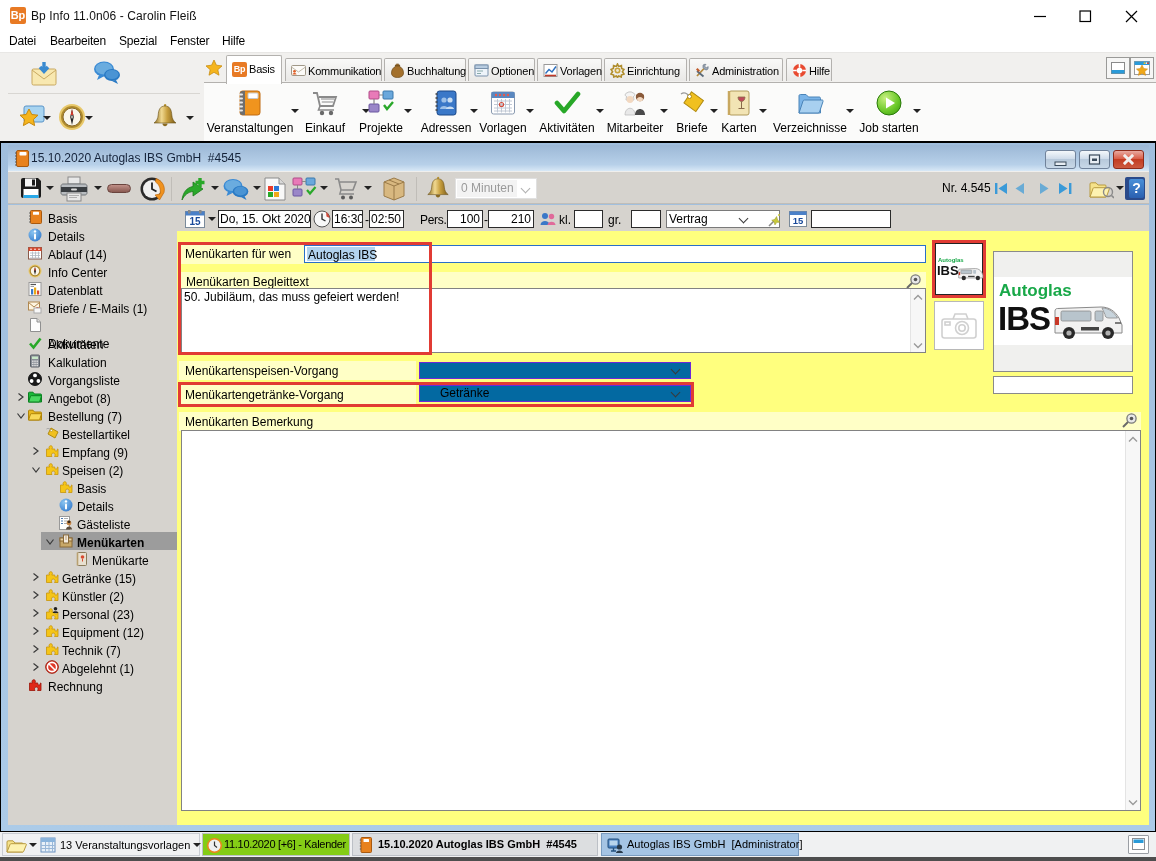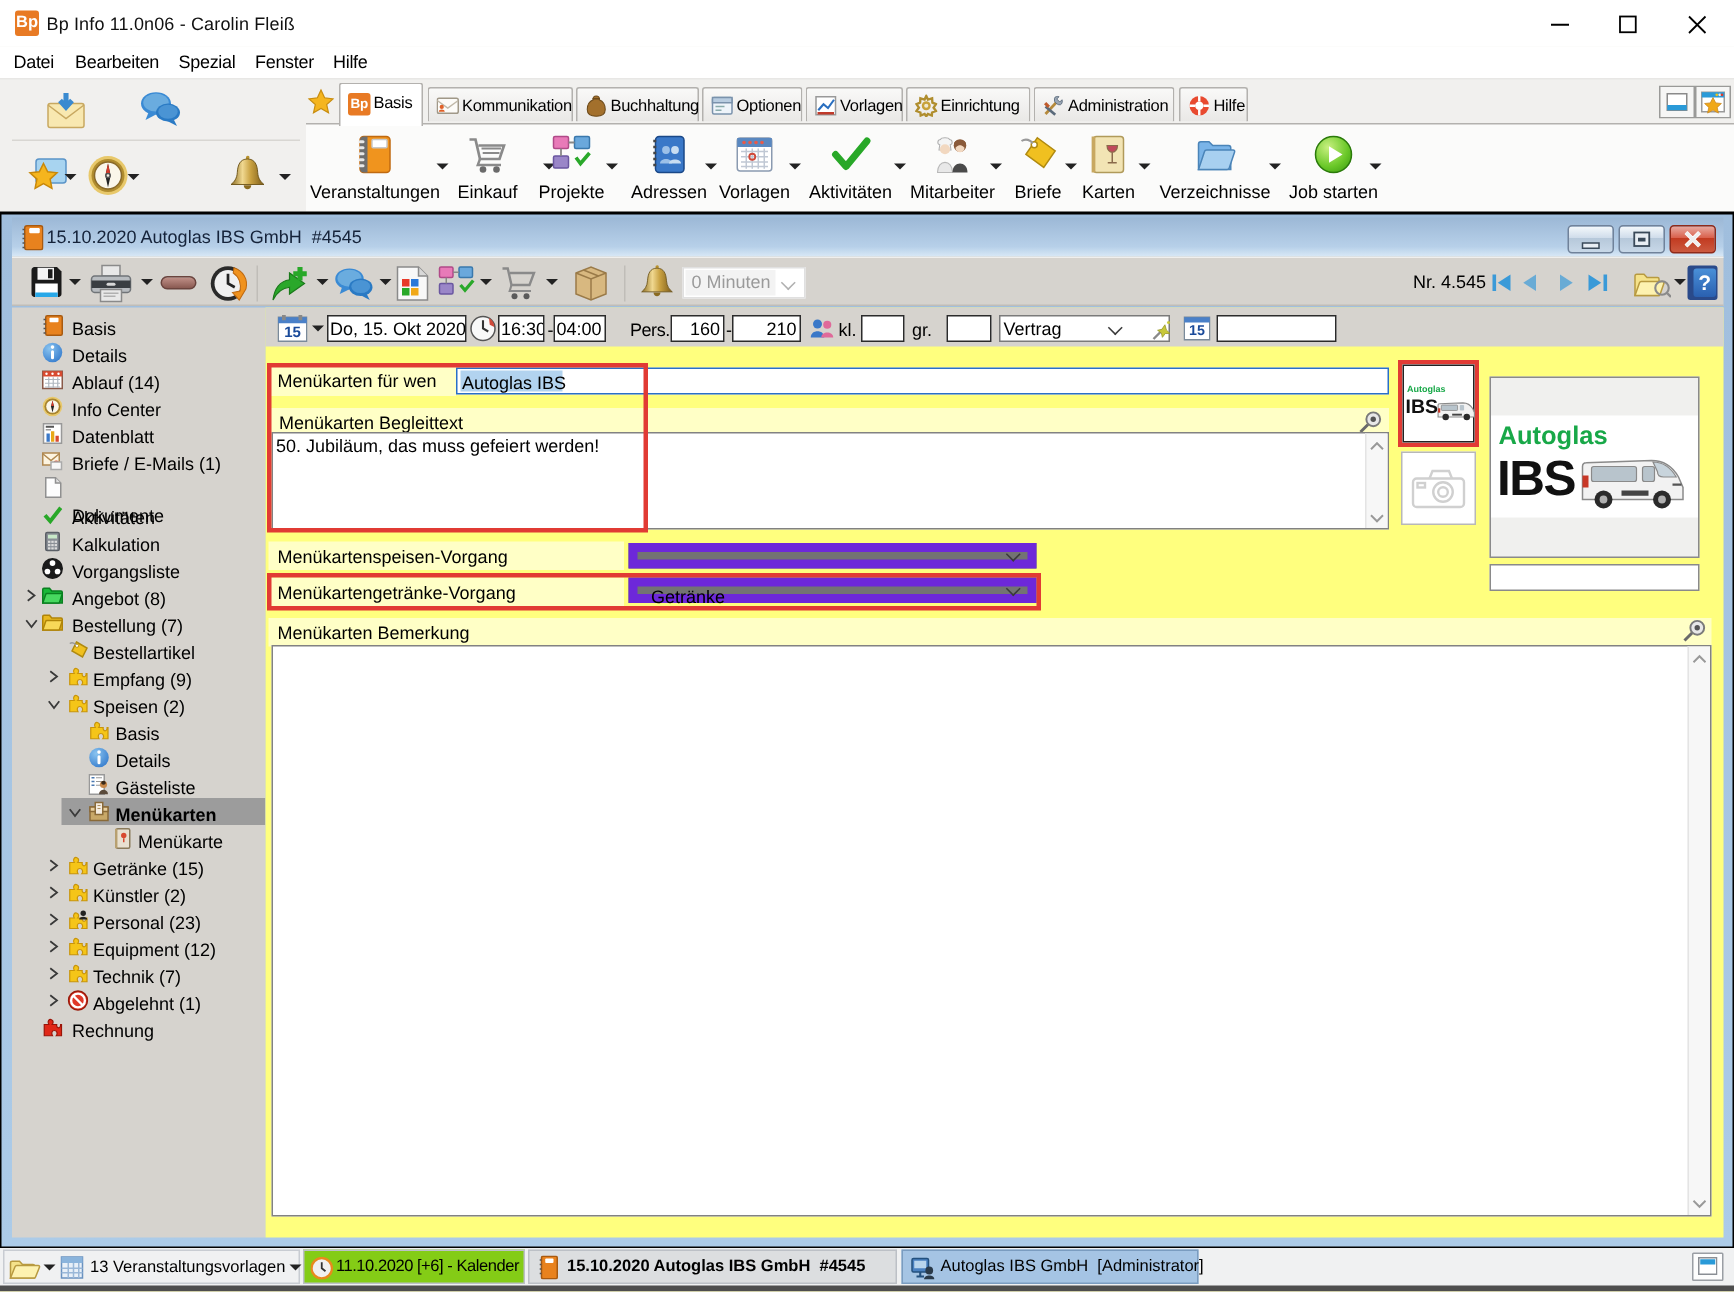--- a/index.html
+++ b/index.html
@@ -37,21 +37,21 @@
 #mditools { position:absolute; left:7px; top:28px; width:1141px; height:33px; background:#d6d3ce; border-top:1px solid #f0efed; border-bottom:1px solid #c0bdb8; }
 
 #sidebar { position:absolute; left:7px; top:62px; width:169px; height:620px; background:#d6d3ce; overflow:hidden; }
 .trow { position:absolute; height:18px; line-height:18px; font-size:12px; white-space:nowrap; }
 .tic { position:absolute; width:14px; height:14px; top:2px; }
 
 #mainarea { position:absolute; left:176px; top:62px; width:972px; height:620px; background:#ffff7e; }
 #headrow { position:absolute; left:0; top:0; width:972px; height:26px; background:#d6d3ce; }
 .field { position:absolute; background:#fff; border:1px solid #2b2b2b; font-size:12px; padding:1px 2px; line-height:14px; white-space:nowrap; overflow:hidden; }
 .pale { position:absolute; background:#ffffc6; }
-.combo { position:absolute; background:#737373; border:6px solid #6d28d9; font-size:12px; padding:1px 9px; line-height:13px; }
+.combo { position:absolute; background:#0369a1; border:1px solid #6d28d9; font-size:12px; padding:1px 20px; line-height:13px; }
 .chev { position:absolute; width:7px; height:7px; border-right:1.6px solid #3a3a3a; border-bottom:1.6px solid #3a3a3a; transform:rotate(45deg); }
 .redbox { position:absolute; border:3px solid #e13b34; z-index:5; }
 .scroll { position:absolute; background:#f7f7f7; border-left:1px solid #e4e4e4; }
 
 #statusbar { position:absolute; left:0; top:832px; width:1156px; height:26px; background:#f0f1f2; }
 #statusbottom { position:absolute; left:0; top:857px; width:1156px; height:4px; background:#4e4e4e; }
 .seg { position:absolute; top:1px; height:23px; border:1px solid #bcc0c6; background:#eaeced; font-size:11px; line-height:21px; white-space:nowrap; }
 </style>
 </head>
 <body>
@@ -741,23 +741,23 @@
             </svg>
         <div class="dd" style="left:31px;top:12px"></div>
         <div class="field" style="left:41px;top:5px;width:93px;height:18px;padding-left:1px">Do, 15. Okt 2020</div>
         <svg class="abs" style="left:136px;top:5px" width="18" height="18" viewBox="0 0 18 18">
               <circle cx="9" cy="9" r="8" fill="#f8f8f8" stroke="#555"></circle>
               <path d="M9 3.5 V9 L12.5 11" fill="none" stroke="#333" stroke-width="1.4"></path>
               <path d="M13 2 C15.5 3.5 16.5 5.5 16.5 8 L13.5 6.5 Z" fill="#d04a3a"></path>
             </svg>
         <div class="field" style="left:155px;top:5px;width:31px;height:18px;padding-left:1px">16:30</div>
         <div class="lbl" style="left:188px;top:8px">-</div>
-        <div class="field" style="left:192px;top:5px;width:35px;height:18px;padding-left:1px">04:00</div>
+        <div class="field" style="left:192px;top:5px;width:35px;height:18px;padding-left:1px">02:50</div>
         <div class="lbl" style="left:243px;top:8px;letter-spacing:-0.3px">Pers.</div>
-        <div class="field" style="left:270px;top:5px;width:36px;height:18px;text-align:right">160</div>
+        <div class="field" style="left:270px;top:5px;width:36px;height:18px;text-align:right">100</div>
         <div class="lbl" style="left:307px;top:8px">-</div>
         <div class="field" style="left:311px;top:5px;width:46px;height:18px;text-align:right">210</div>
         <svg class="abs" style="left:362px;top:6px" width="18" height="17" viewBox="0 0 18 17">
               <circle cx="6" cy="5" r="3" fill="#3a78c8"></circle>
               <path d="M1.5 14 C1.5 8.5 10.5 8.5 10.5 14 Z" fill="#3a78c8"></path>
               <circle cx="12.5" cy="5.5" r="2.7" fill="#e06a9a"></circle>
               <path d="M8.5 14 C8.5 9.5 16.5 9.5 16.5 14 Z" fill="#e06a9a"></path>
             </svg>
         <div class="lbl" style="left:382px;top:8px">kl.</div>
         <div class="field" style="left:397px;top:5px;width:29px;height:18px"></div>

